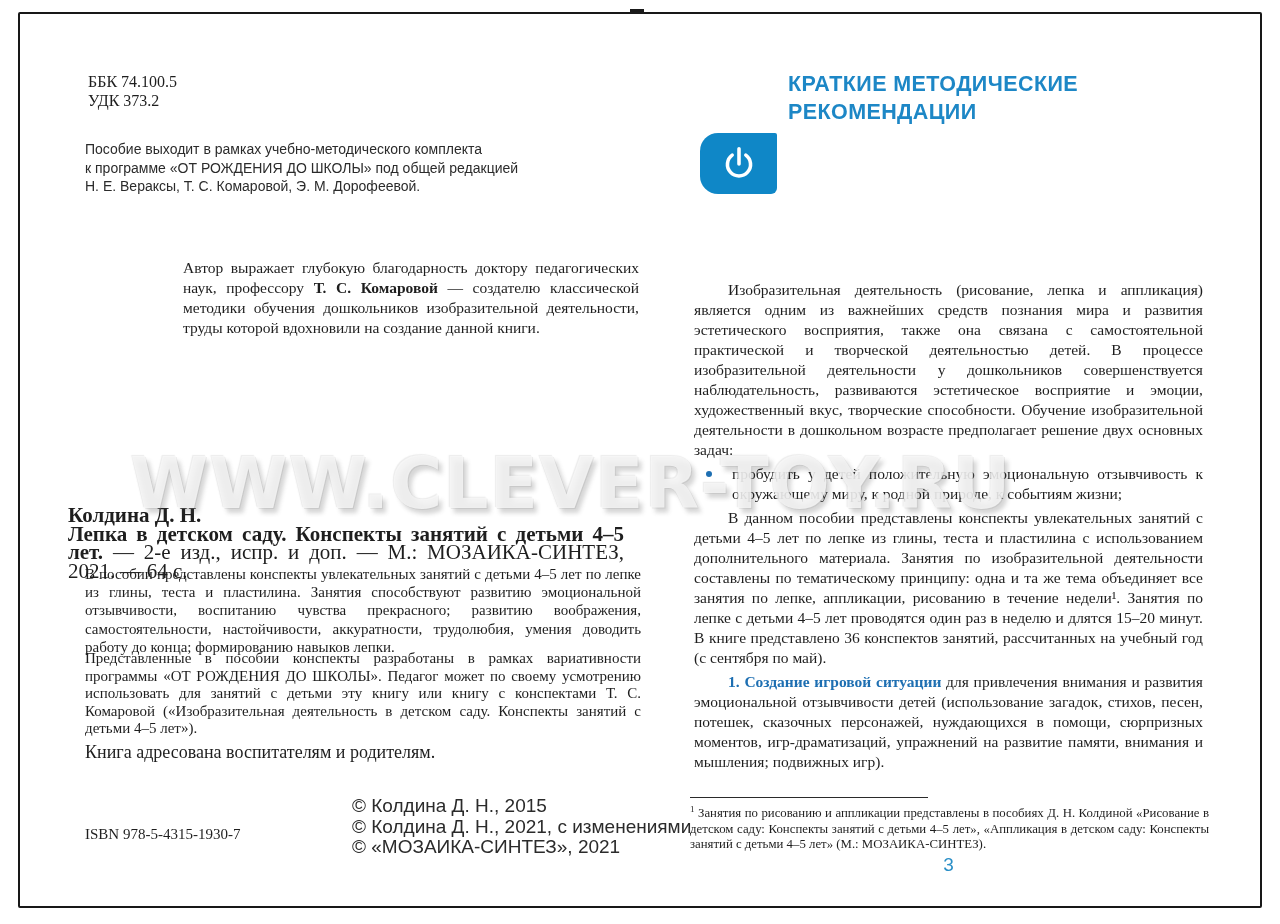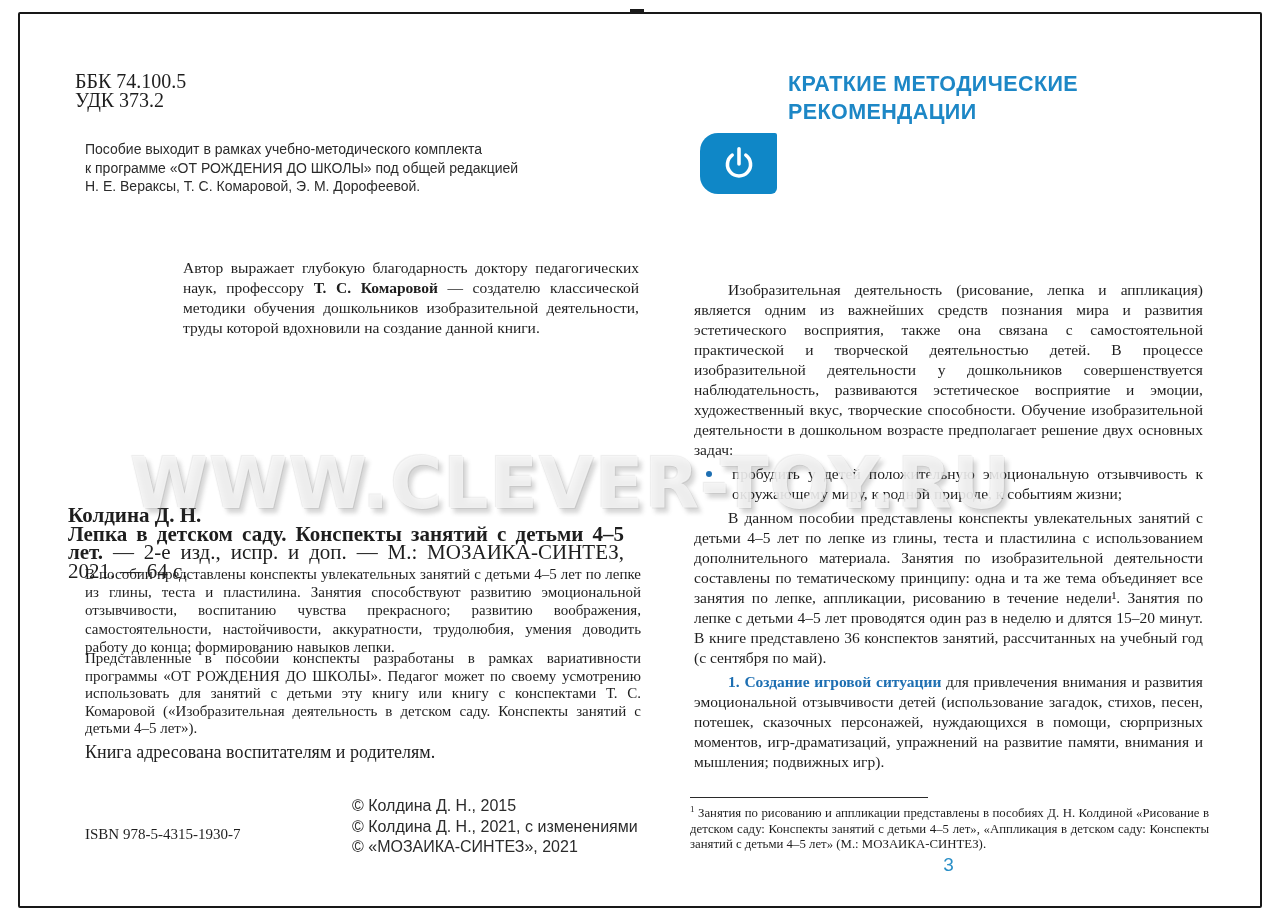--- a/index.html
+++ b/index.html
@@ -9,30 +9,30 @@
   }
   .frame{
     position:absolute;left:18px;top:12px;right:18px;bottom:16px;
     border:2px solid #181818;border-radius:2px;pointer-events:none;
   }
   .notch{position:absolute;left:630px;top:9px;width:14px;height:5px;background:#1a1a1a;}
   .abs{position:absolute;}
   .serif{font-family:"Liberation Serif", serif;}
   .just{text-align:justify;}
   
-  .bbk{left:75px;top:72px;font-size:20px;line-height:19px;}
+  .bbk{left:88px;top:72px;font-size:16px;line-height:19px;}
   .series-note{left:85px;top:140px;font-family:"Liberation Sans",sans-serif;font-size:14px;line-height:18.6px;color:#2b2b2b;white-space:pre-line;}
   .ack{left:183px;top:258px;width:456px;font-size:15.5px;line-height:20px;}
   .biblio{left:68px;top:506px;width:556px;font-size:21px;line-height:18.5px;}
   .biblio b{font-weight:bold;}
   .annotation{left:85px;top:565px;width:556px;font-size:15px;line-height:18.2px;}
   .variability{left:85px;top:650px;width:556px;font-size:15px;line-height:17.6px;}
   .audience{left:85px;top:742px;width:556px;font-size:18px;}
   .isbn{left:85px;top:826px;font-size:15px;}
-  .copyrights{left:352px;top:796px;font-family:"Liberation Sans",sans-serif;font-size:16px;line-height:20.6px;color:#2b2b2b;}
+  .copyrights{left:352px;top:796px;font-family:"Liberation Sans",sans-serif;font-size:19px;line-height:20.6px;color:#2b2b2b;}
   
   .heading{left:788px;top:70px;width:430px;font-family:Liberation Sans, sans-serif;
     font-weight:bold;font-size:21.5px;line-height:28px;letter-spacing:0.4px;white-space:pre-line;}
   .power-badge{left:700px;top:133px;width:77px;height:61px;border-radius:18px 2px 6px 18px;
     display:flex;align-items:center;justify-content:center;}
   .rp-body{left:690px;top:276px;width:517px;font-size:15.5px;line-height:20px;}
   .rp-body p{margin:4px;text-indent:34px;}
   .rp-body ul{margin:4px;padding:0 0 0 38px;list-style:none;}
   .rp-body li{position:relative;text-align:justify;}
   .rp-body li::before{content:"";position:absolute;left:-26px;top:7px;width:6px;height:6px;border-radius:50%;}

